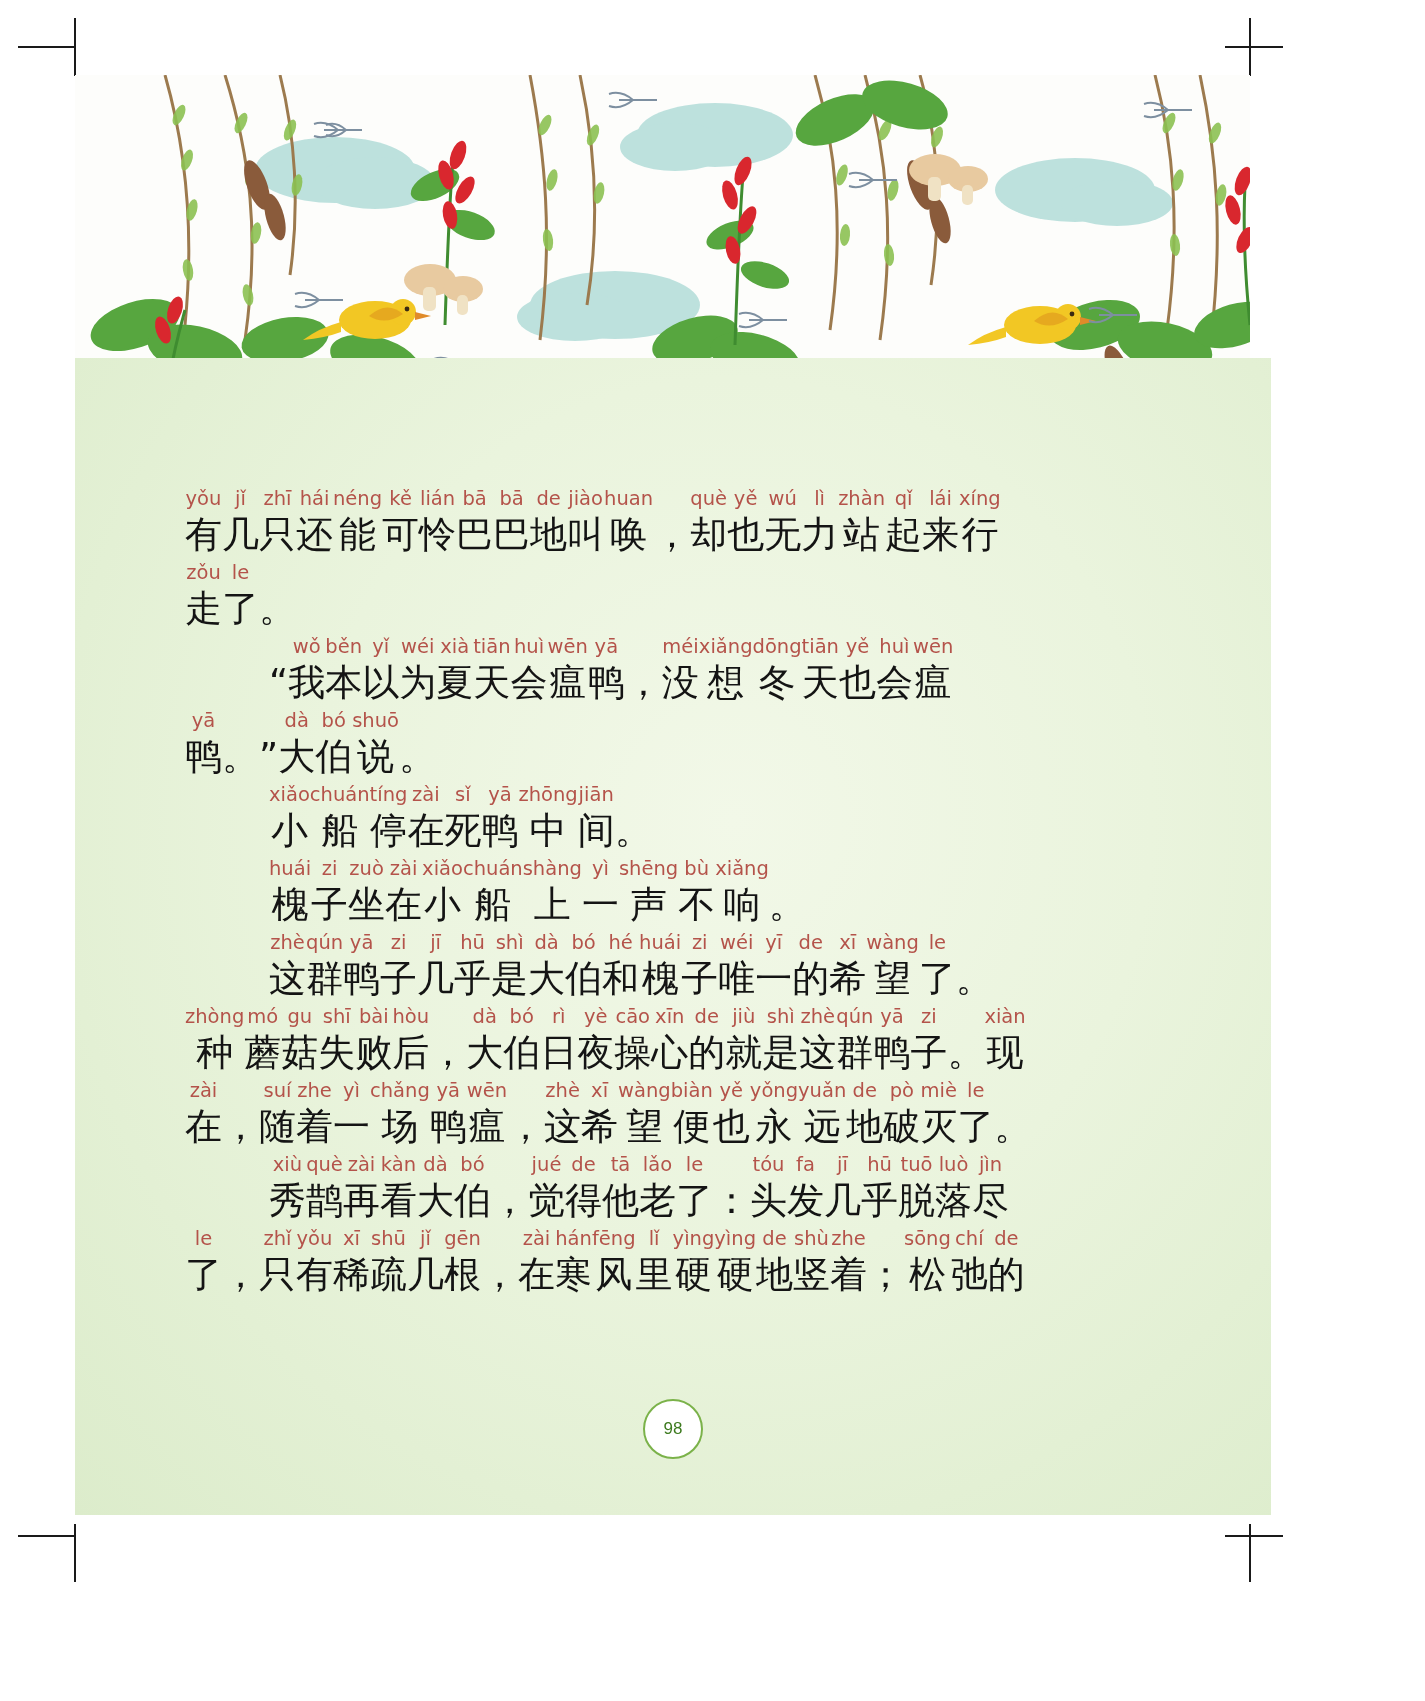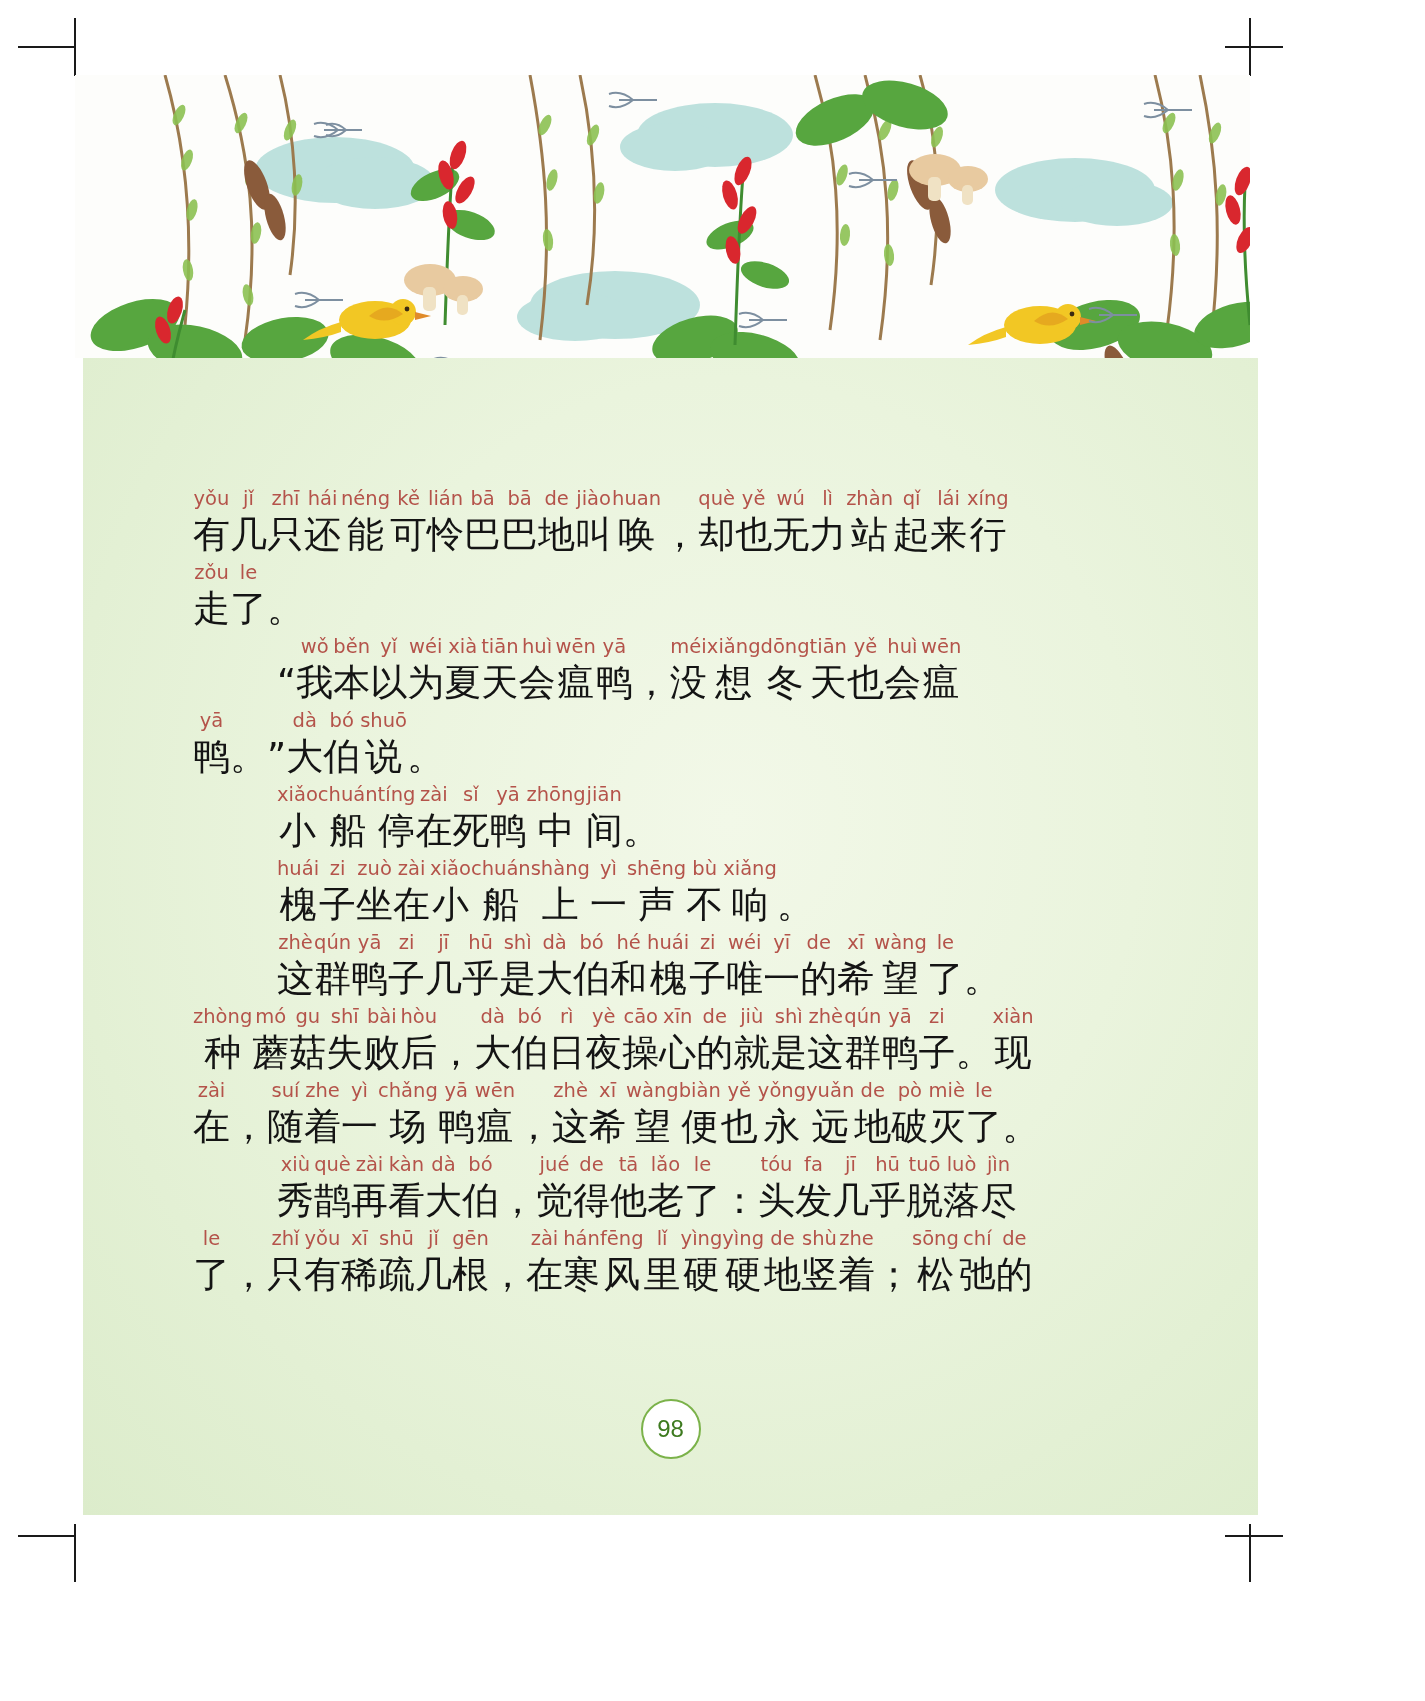--- a/index.html
+++ b/index.html
@@ -40,25 +40,26 @@
     width: 1175px;
     height: 283px;
     background: #fdfdfa;
     overflow: hidden;
   }
   #illustration svg { display: block; }
 
   
   #textpanel {
     position: absolute;
-    left: 8px;
+    left: 0;
     top: 283px;
     width: 1175px;
     height: 1157px;
     background: radial-gradient(ellipse at 55% 40%, #f2f8e8 0%, #eaf4dd 45%, #dceccb 100%);
+    padding-left: 21px;
   }
 
   #content {
     position: absolute;
     left: 110px;
     top: 130px;
     width: 1000px;
   }
 
   
@@ -95,21 +96,21 @@
     position: absolute;
     left: 50%;
     transform: translateX(-50%);
     bottom: 56px;
     width: 56px;
     height: 56px;
     border-radius: 50%;
     border: 2px solid #7bb24a;
     background: #ffffff;
     color: #3d7a1f;
-    font-size: 24px;
+    font-size: 17px;
     display: flex;
     align-items: center;
     justify-content: center;
     font-family: "Liberation Sans", sans-serif;
   }
 </style>
 </head>
 <body>
 
 <div class="crop h" style="left:18px; top:46px;"></div>

